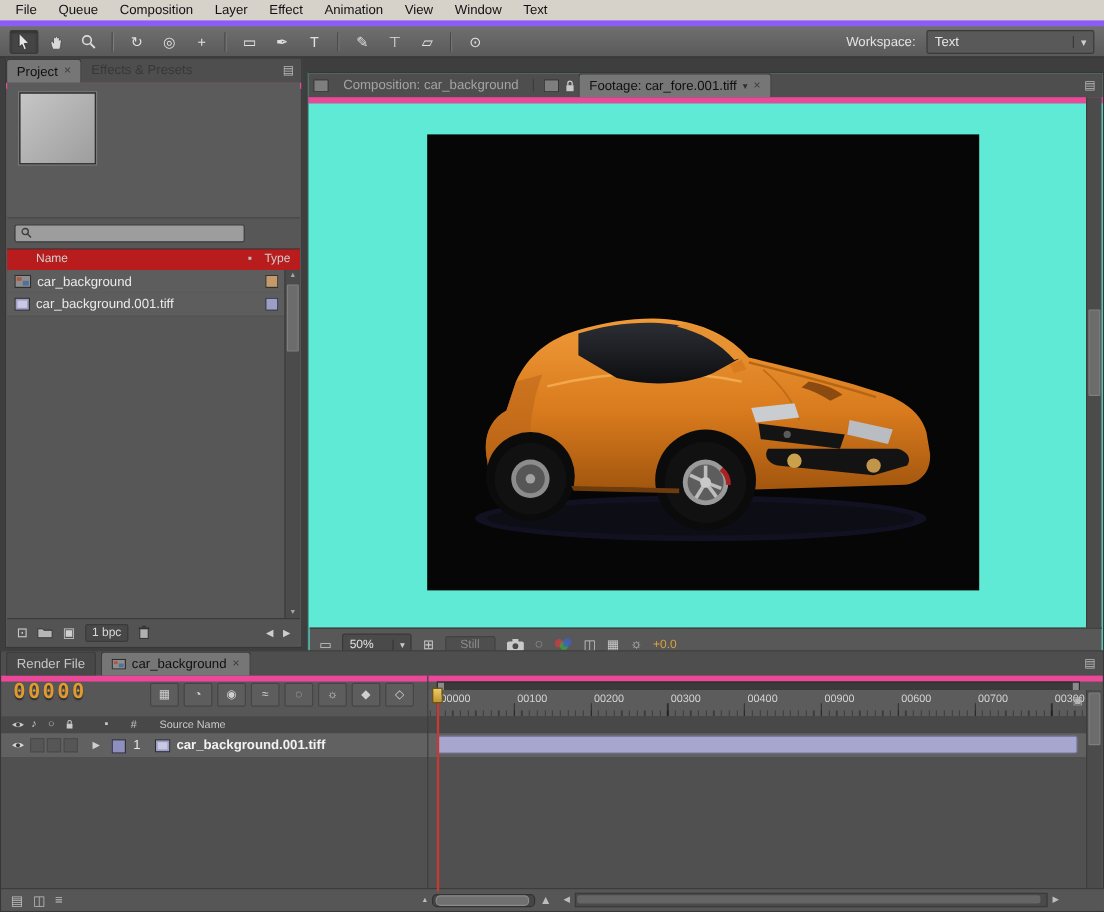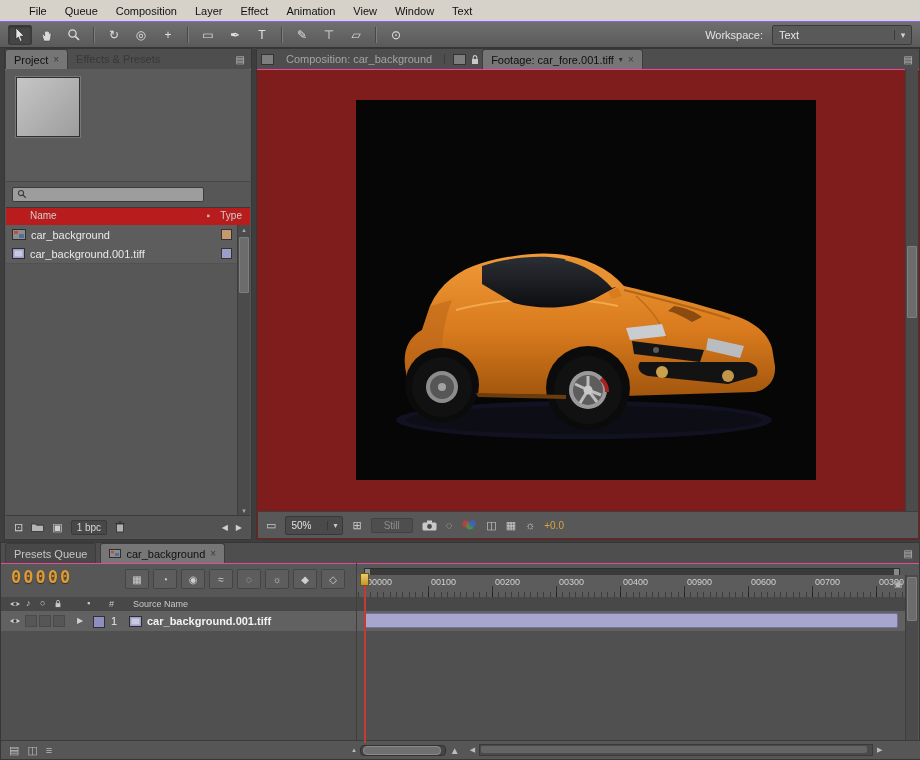--- a/index.html
+++ b/index.html
@@ -1,22 +1,22 @@
 <!DOCTYPE html>
 <html><head>
 <meta charset="utf-8">
 <style>
   html,body{margin:0;padding:0}
   body{width:920px;height:760px;background:#3e3e3e;font-family:"Liberation Sans",sans-serif;
        position:relative;overflow:hidden;-webkit-font-smoothing:antialiased;color:#ddd;font-size:11px}
   .abs{position:absolute}
 
   
-  .menubar{left:0;top:0;width:920px;height:22px;background:#d6d2ca;border-bottom:1px solid #8b5cf6;
-           display:flex;align-items:center;padding-left:20px;box-sizing:border-box}
+  .menubar{left:0;top:0;width:920px;height:22px;background:#d6d2ca;border-bottom:5px solid #8b5cf6;
+           display:flex;align-items:center;padding-left:4px;box-sizing:border-box}
   .menu-item{color:#111;padding:0 9px;line-height:22px;cursor:default}
 
   
   .toolbar{left:0;top:22px;width:920px;height:26px;background:linear-gradient(#6f6f6f,#5a5a5a);
            border-bottom:1px solid #353535;display:flex;align-items:center;padding:0 8px;box-sizing:border-box;gap:3px}
   .tool{width:24px;height:20px;border-radius:2px;display:flex;align-items:center;justify-content:center;
         color:#e0e0e0;font-size:12px}
   .tool.sel{background:#454545;box-shadow:inset 0 1px 2px #2c2c2c;border:1px solid #3a3a3a;box-sizing:border-box}
   .tsep{width:1px;height:16px;background:#474747;border-right:1px solid #7d7d7d;margin:0 4px}
   .ws-label{color:#e3e3e3;margin:0 6px 0 auto}
@@ -24,21 +24,21 @@
          display:flex;align-items:center;color:#e6e6e6}
   .ws-dd .val{flex:1;padding-left:6px}
   .ws-dd .arr{width:16px;text-align:center;border-left:1px solid #3a3a3a;color:#cfcfcf;font-size:9px}
   .search-box{width:188px;height:17px;background:#d9d5cd;border:1px solid #5a5751;border-radius:9px;
               margin-left:10px;display:flex;align-items:center;padding:0 6px;box-sizing:border-box}
   .search-box input{border:none;outline:none;background:transparent;font-family:"Liberation Sans",sans-serif;
               font-size:10px;color:#555;width:150px;margin-left:4px}
 
   
   .panel{background:#575757;border:1px solid #373737;box-sizing:border-box}
-  .tabbar{position:absolute;left:0;top:0;right:0;height:20px;background:#4e4e4e;border-bottom:1px solid #ec4899;
+  .tabbar{position:absolute;left:0;top:0;right:0;height:20px;background:#4e4e4e;border-bottom:5px solid #ec4899;
           display:flex;align-items:stretch}
   .tab{display:flex;align-items:center;padding:0 8px;gap:5px;color:#383838;cursor:default}
   .tab.active{background:#767676;color:#101010;border-radius:3px 3px 0 0;border:1px solid #3c3c3c;border-bottom:none}
   .tab .x{color:#3c3c3c;font-size:10px}
   .pmenu{margin-left:auto;color:#b9b9b9;font-size:10px;display:flex;align-items:center;padding:0 6px}
 
   
   .project-panel{left:4px;top:48px;width:248px;height:492px}
   .preview{position:absolute;left:1px;top:20px;right:1px;height:112px;background:#5b5b5b;border-bottom:1px solid #464646}
   .thumb{position:absolute;left:10px;top:8px;width:62px;height:58px;background:linear-gradient(135deg,#c6c6c6,#9d9d9d);
@@ -52,21 +52,21 @@
         display:flex;align-items:center;color:#e9e9e9}
   .chip{width:9px;height:9px;border:1px solid #333;margin-left:auto;margin-right:6px}
   .pfooter{position:absolute;left:1px;right:1px;bottom:1px;height:22px;background:#535353;border-top:1px solid #3b3b3b;
            display:flex;align-items:center;gap:8px;padding:0 8px;color:#cfcfcf}
   .bpc{background:#484848;border:1px solid #3a3a3a;border-radius:2px;padding:1px 5px;font-size:10px;color:#d8d8d8}
   .vscroll{position:absolute;width:12px;background:#4b4b4b;border-left:1px solid #3d3d3d}
   .vthumb{position:absolute;left:1px;right:1px;background:#6c6c6c;border:1px solid #7e7e7e;border-radius:1px}
   .sarr{position:absolute;left:0;width:12px;height:10px;color:#a5a5a5;font-size:6px;text-align:center;line-height:10px}
 
   
-  .viewer-panel{left:256px;top:48px;width:664px;height:492px;background:#7f1d1d}
+  .viewer-panel{left:256px;top:60px;width:664px;height:492px;background:#5eead4}
   .panel-chip{width:11px;height:9px;background:#7e7e7e;border:1px solid #333;margin:0 4px;align-self:center}
   .comp-canvas{position:absolute;left:99px;top:51px;width:460px;height:380px;background:#060606}
   .vbottom{position:absolute;left:1px;right:1px;bottom:1px;height:26px;background:#585858;border-top:1px solid #3e3e3e;
            display:flex;align-items:center;gap:9px;padding:0 8px;color:#c9c9c9}
   .zoom-dd{width:56px;height:17px;background:#4a4a4a;border:1px solid #383838;border-radius:2px;display:flex;align-items:center}
   .zoom-dd .val{flex:1;padding-left:5px;font-size:10px;color:#e2e2e2}
   .zoom-dd .arr{width:14px;text-align:center;font-size:8px;color:#c9c9c9;border-left:1px solid #383838}
   .still{background:#4e4e4e;border:1px solid #424242;border-radius:2px;color:#8e8e8e;padding:1px 12px;font-size:10px}
   .exposure{color:#d9a43c;font-size:10px}
 
@@ -361,21 +361,21 @@
     <span class="glyph">◫</span>
     <span class="glyph">▦</span>
     <span class="glyph">☼</span>
     <span class="exposure">+0.0</span>
   </div>
 </div>
 
 <div class="abs panel timeline-panel">
   <div class="tabbar">
     <div class="tab rq">
-      <span>Presets Queue</span>
+      <span>Render File</span>
     </div>
     <div class="tab active" style="margin-left:4px">
       <svg width="12" height="9" viewBox="0 0 12 9">
           <rect x="0.5" y="0.5" width="11" height="8" fill="#8d8d8d" stroke="#2e2e2e"></rect>
           <rect x="2" y="2" width="3" height="2.4" fill="#b4543f"></rect>
           <rect x="6" y="4" width="4" height="3" fill="#4f6f9e"></rect>
         </svg>
       <span>car_background</span>
       <span class="x">×</span>
     </div>

